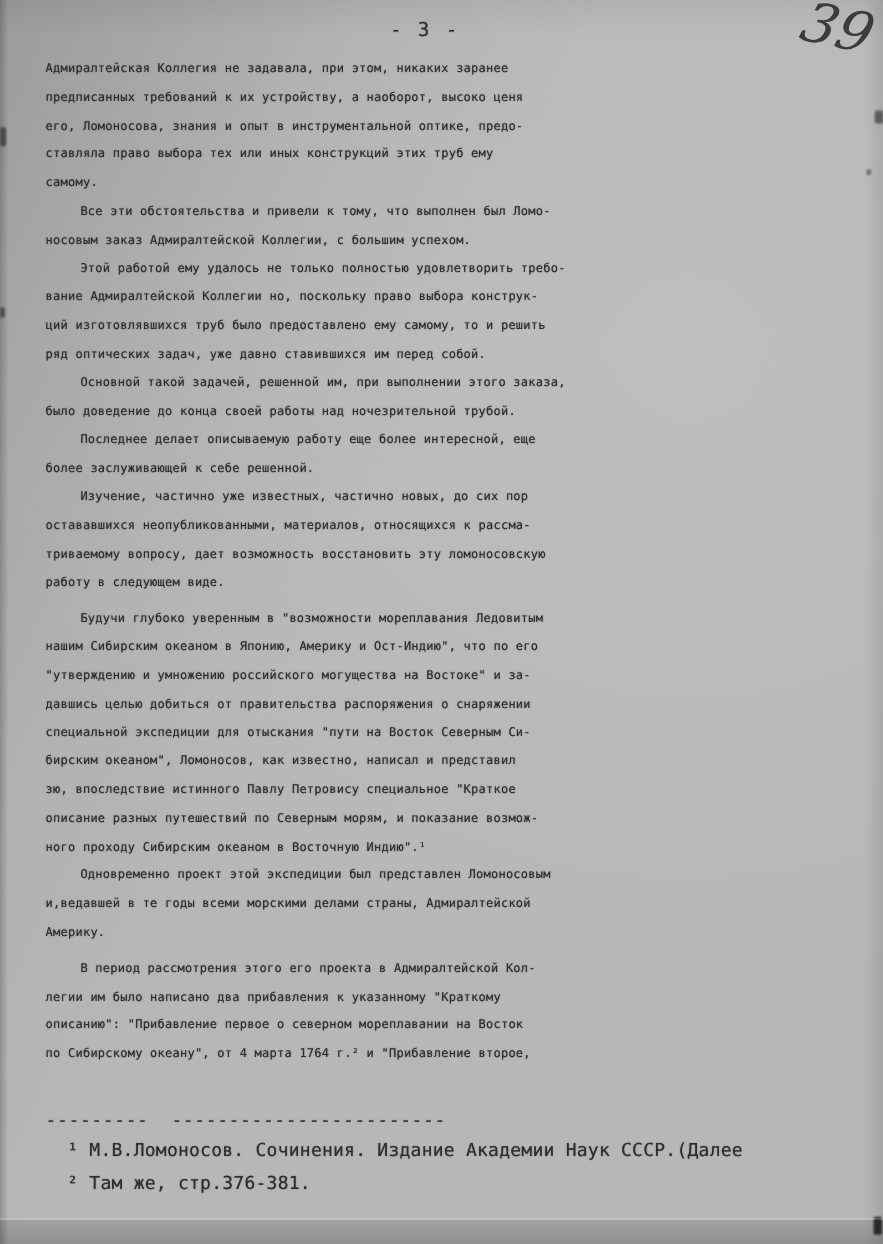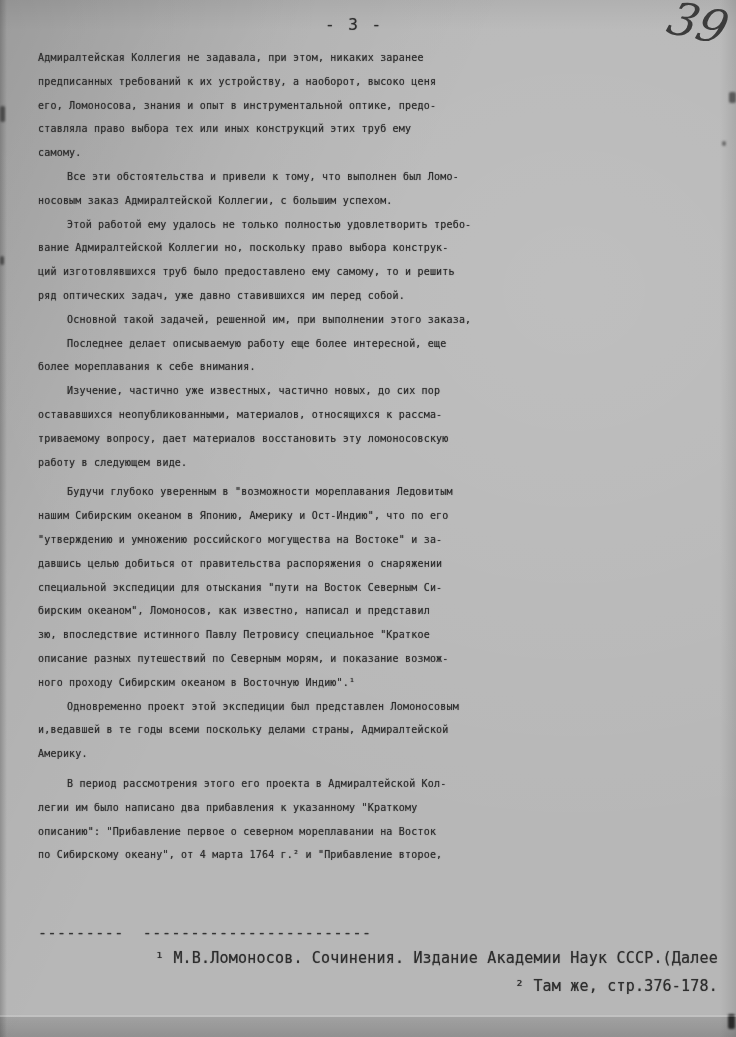--- a/index.html
+++ b/index.html
@@ -50,21 +50,21 @@
   .footnotes{position:absolute;left:38px;top:926px;width:680px;}
   .separator{
     white-space:pre;font-size:15px;letter-spacing:0.5px;line-height:14px;
     color:#333;text-shadow:0 0 1px rgba(30,30,30,0.5);
   }
   .fn-list{margin-top:5px;}
   .fn-line{
     white-space:pre;font-size:15px;line-height:27.5px;letter-spacing:0.2px;
     text-shadow:0 0 1px rgba(25,25,25,0.6);
   }
-  .fn-line.fn-first{text-indent:18px;text-align:right;}
+  .fn-line.fn-first{text-indent:18px;}
   .speck{position:absolute;background:#4a4a4a;filter:blur(1px);border-radius:2px;}
   .speck.s1{left:0;top:106px;width:5px;height:16px;}
   .speck.s2{left:0;top:256px;width:4px;height:9px;}
   .speck.s3{right:0;top:92px;width:7px;height:11px;background:#5a5a5a;}
   .speck.s4{right:10px;top:141px;width:4px;height:5px;background:#6a6a6a;}
   .speck.s5{right:1px;bottom:8px;width:7px;height:15px;background:#2f2f2f;}
 </style>
 </head>
 <body>
 
@@ -87,60 +87,61 @@
         <div class="line">носовым заказ Адмиралтейской Коллегии, с большим успехом.</div>
       </div>
       <div class="paragraph">
         <div class="line first">Этой работой ему удалось не только полностью удовлетворить требо-</div>
         <div class="line">вание Адмиралтейской Коллегии но, поскольку право выбора конструк-</div>
         <div class="line">ций изготовлявшихся труб было предоставлено ему самому, то и решить</div>
         <div class="line">ряд оптических задач, уже давно ставившихся им перед собой.</div>
       </div>
       <div class="paragraph">
         <div class="line first">Основной такой задачей, решенной им, при выполнении этого заказа,</div>
+        <div class="line">было доведение до конца своей работы над ночезрительной трубой.</div>
       </div>
       <div class="paragraph">
         <div class="line first">Последнее делает описываемую работу еще более интересной, еще</div>
-        <div class="line">более мореплавания к себе внимания.</div>
+        <div class="line">более заслуживающей к себе решенной.</div>
       </div>
       <div class="paragraph">
         <div class="line first">Изучение, частично уже известных, частично новых, до сих пор</div>
         <div class="line">остававшихся неопубликованными, материалов, относящихся к рассма-</div>
-        <div class="line">триваемому вопросу, дает материалов восстановить эту ломоносовскую</div>
+        <div class="line">триваемому вопросу, дает возможность восстановить эту ломоносовскую</div>
         <div class="line">работу в следующем виде.</div>
       </div>
       <div class="paragraph">
         <div class="line first">Будучи глубоко уверенным в "возможности мореплавания Ледовитым</div>
         <div class="line">нашим Сибирским океаном в Японию, Америку и Ост-Индию", что по его</div>
         <div class="line">"утверждению и умножению российского могущества на Востоке" и за-</div>
         <div class="line">давшись целью добиться от правительства распоряжения о снаряжении</div>
         <div class="line">специальной экспедиции для отыскания "пути на Восток Северным Си-</div>
         <div class="line">бирским океаном", Ломоносов, как известно, написал и представил</div>
         <div class="line">зю, впоследствие истинного Павлу Петровису специальное "Краткое</div>
         <div class="line">описание разных путешествий по Северным морям, и показание возмож-</div>
         <div class="line">ного проходу Сибирским океаном в Восточную Индию".¹</div>
       </div>
       <div class="paragraph">
         <div class="line first">Одновременно проект этой экспедиции был представлен Ломоносовым</div>
-        <div class="line">и,ведавшей в те годы всеми поскольку делами страны, Адмиралтейской</div>
+        <div class="line">и,ведавшей в те годы всеми морскими делами страны, Адмиралтейской</div>
         <div class="line">Америку.</div>
       </div>
       <div class="paragraph">
         <div class="line first">В период рассмотрения этого его проекта в Адмиралтейской Кол-</div>
         <div class="line">легии им было написано два прибавления к указанному "Краткому</div>
         <div class="line">описанию": "Прибавление первое о северном мореплавании на Восток</div>
         <div class="line">по Сибирскому океану", от 4 марта 1764 г.² и "Прибавление второе,</div>
       </div>
     </div>
 
   <div class="footnotes">
     <div class="separator">---------  ------------------------</div>
     <div class="fn-list">
         <div class="fn-line fn-first">¹ М.В.Ломоносов. Сочинения. Издание Академии Наук СССР.(Далее</div>
-        <div class="fn-line fn-first">² Там же, стр.376-178.</div>
+        <div class="fn-line fn-first">² Там же, стр.376-381.</div>
       </div>
   </div>
 
   <div class="speck s1"></div>
   <div class="speck s2"></div>
   <div class="speck s3"></div>
   <div class="speck s4"></div>
   <div class="speck s5"></div>
 
 </div>

